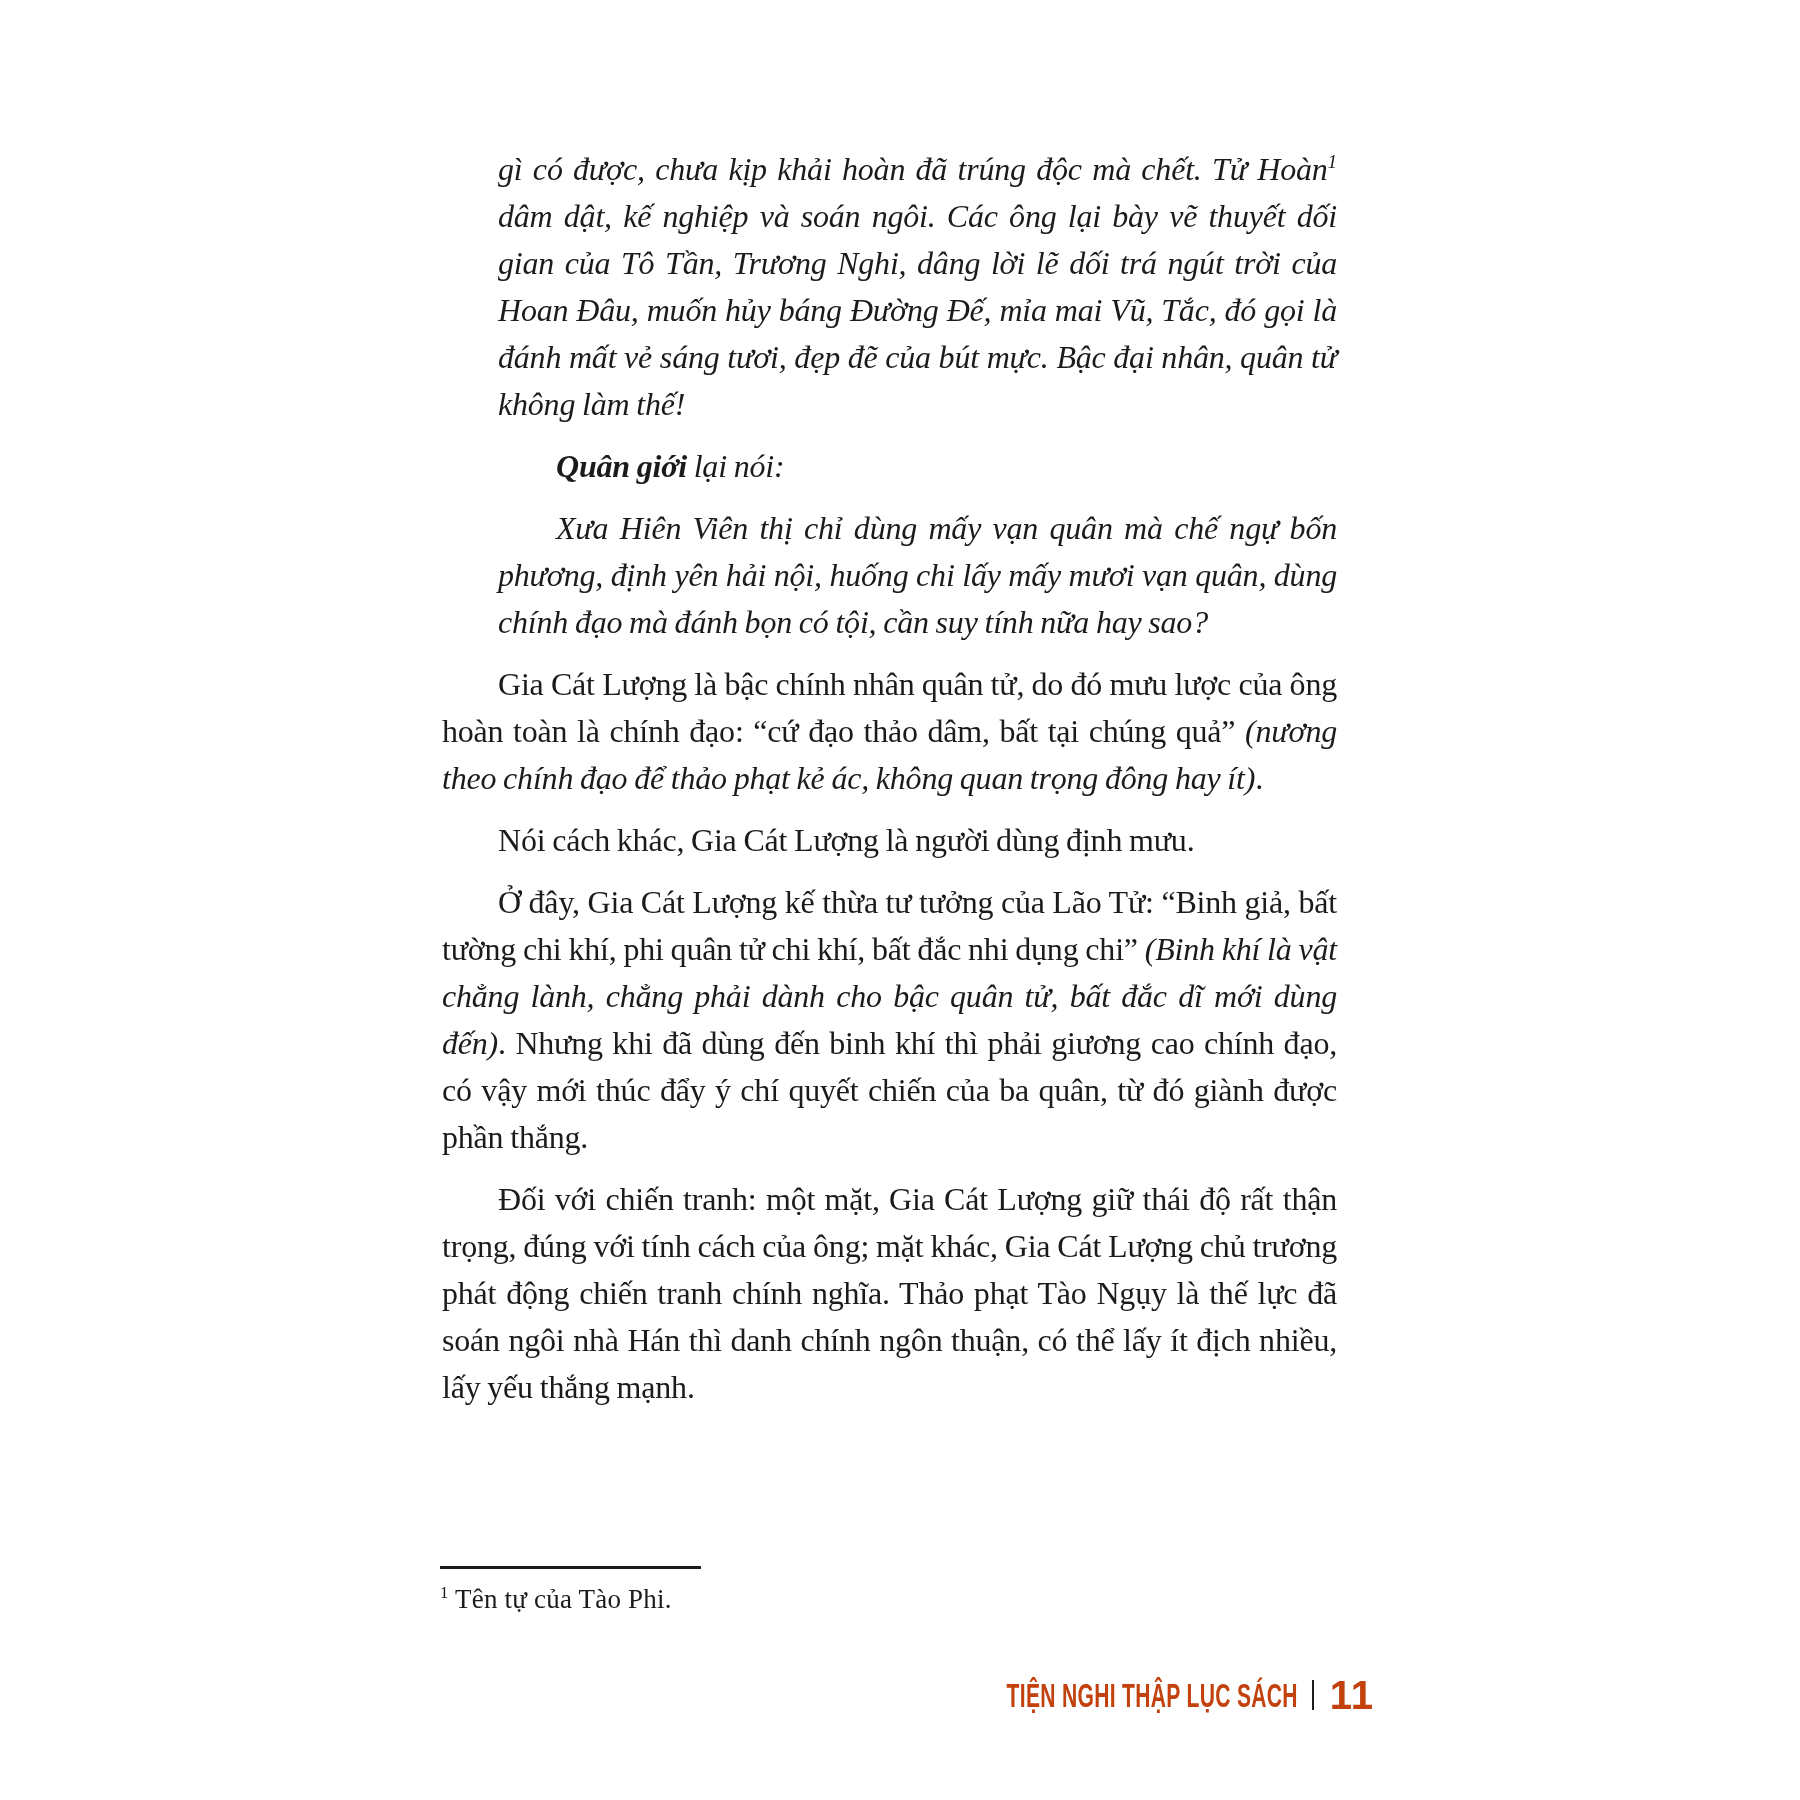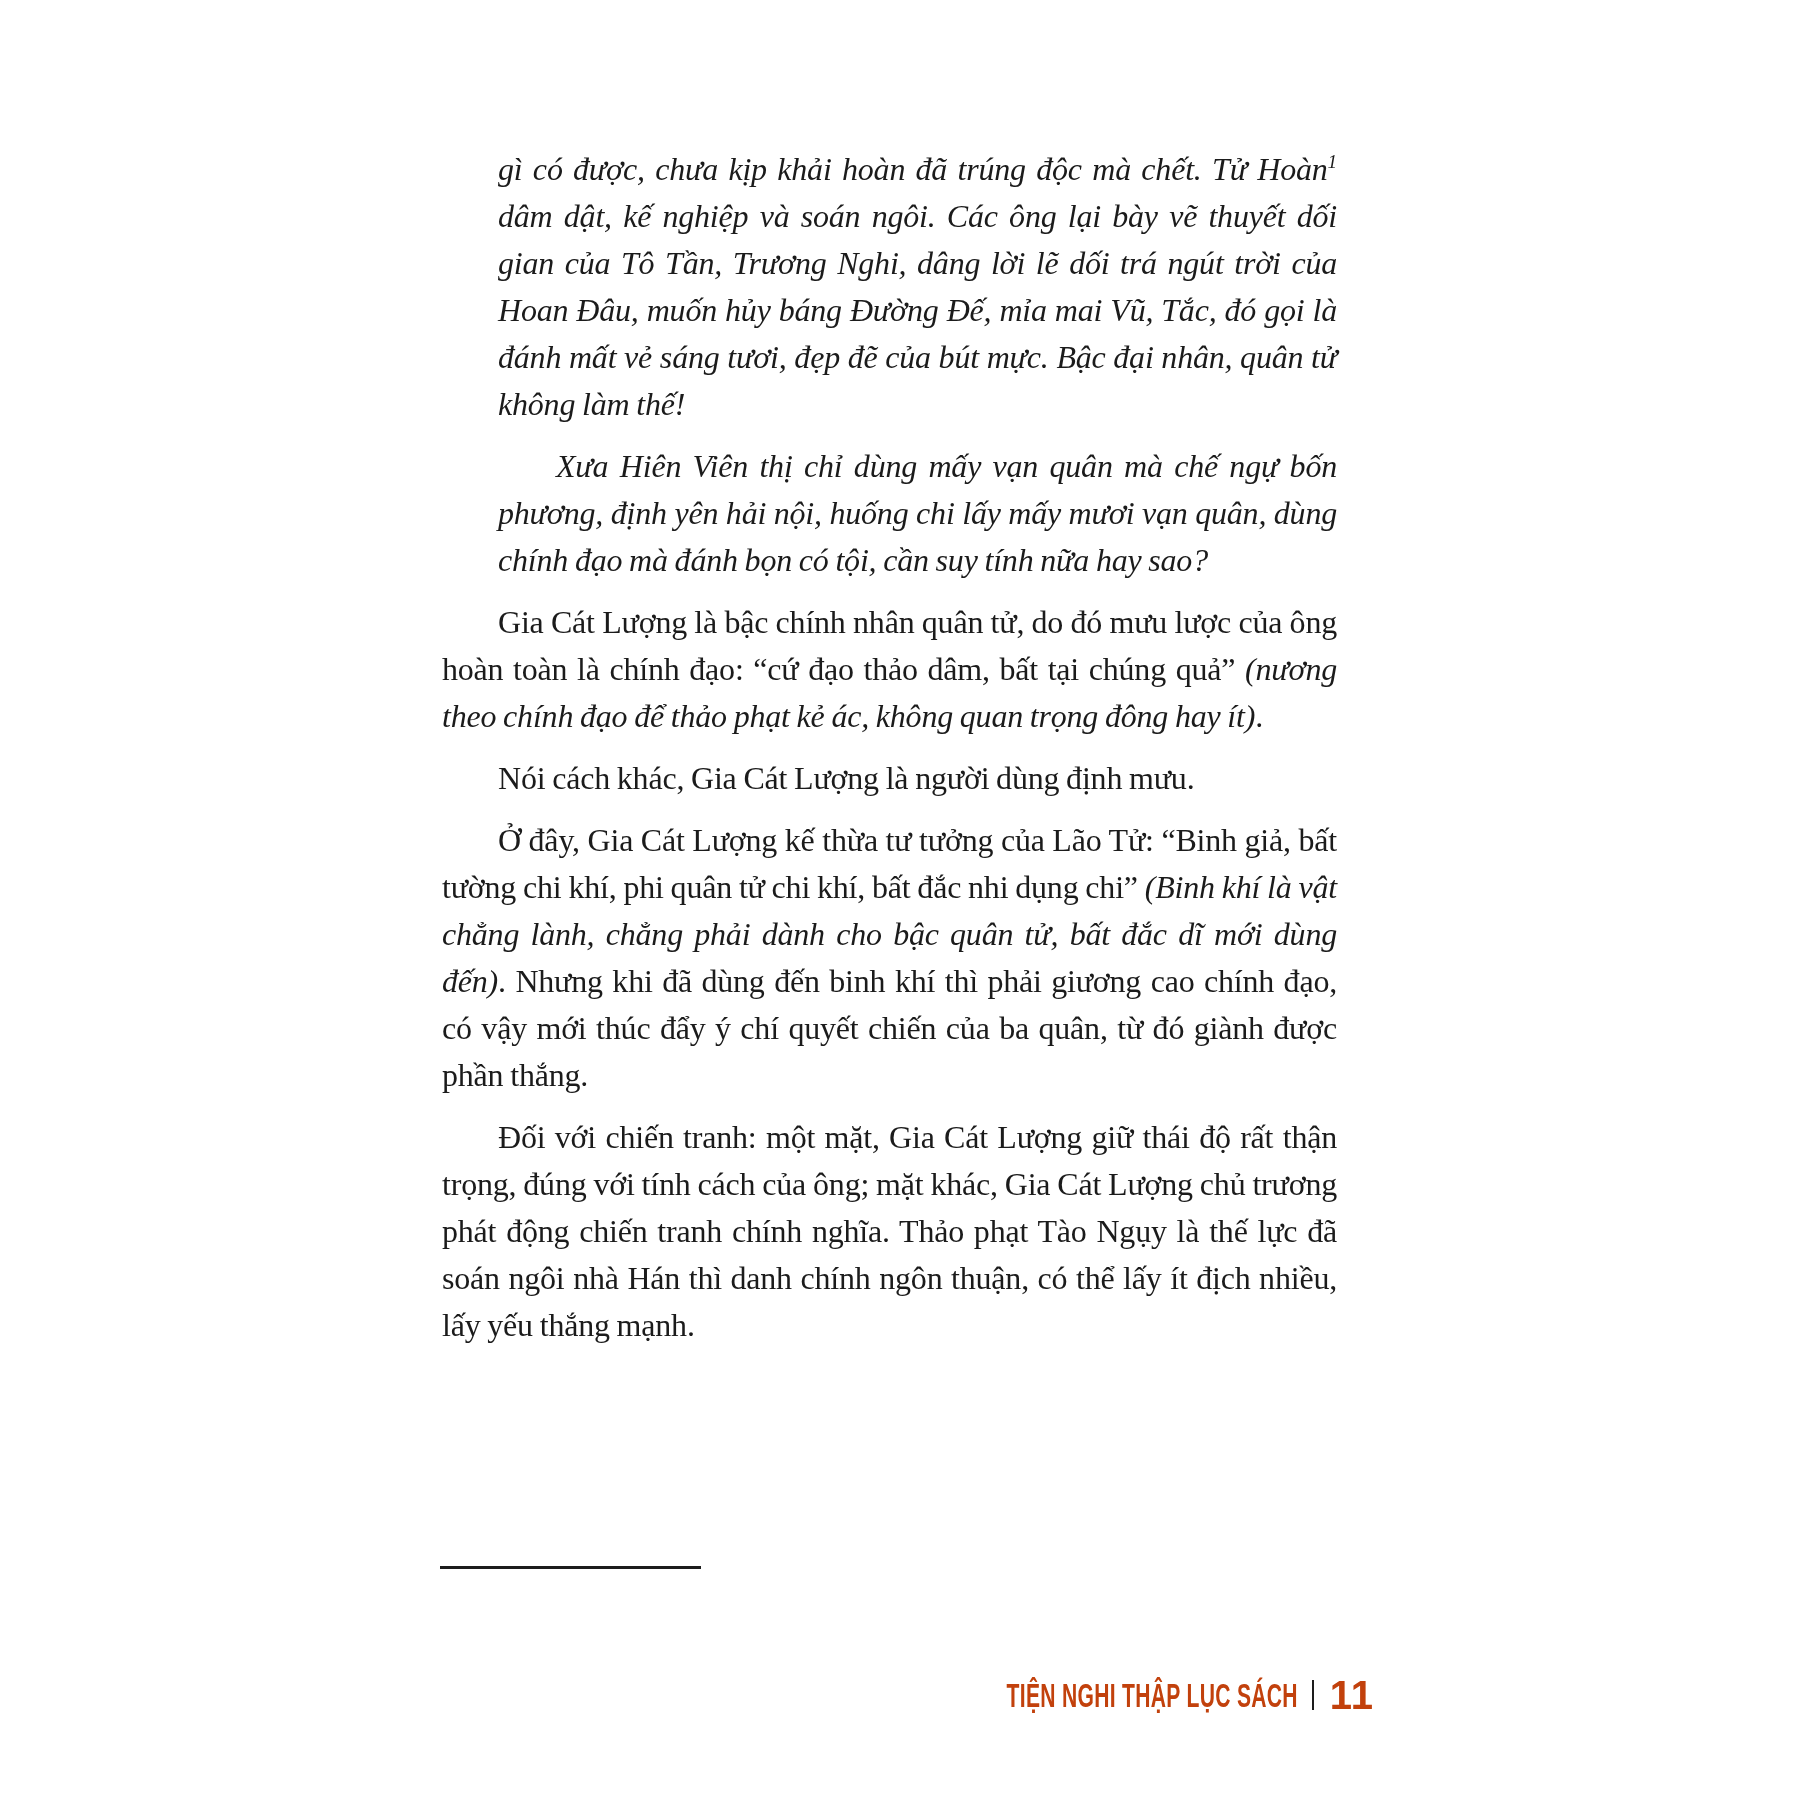--- a/index.html
+++ b/index.html
@@ -110,39 +110,41 @@
 </head>
 <body>
 
 <div class="page">
 
   <main class="text-block">
 
     <section class="quote-block">
       <p class="para no-indent"><span>gì có được, chưa kịp khải hoàn đã trúng độc mà chết. Tử Hoàn</span><sup class="fn-ref">1</sup><span> dâm dật, kế nghiệp và soán ngôi. Các ông lại bày vẽ thuyết dối gian của Tô Tần, Trương Nghi, dâng lời lẽ dối trá ngút trời của Hoan Đâu, muốn hủy báng Đường Đế, mỉa mai Vũ, Tắc, đó gọi là đánh mất vẻ sáng tươi, đẹp đẽ của bút mực. Bậc đại nhân, quân tử không làm thế!</span></p>
 
+      <p class="para indent"><span class="speaker-lead">Quân giới</span><span> lại nói:</span></p>
 
 
       <p class="para indent">Xưa Hiên Viên thị chỉ dùng mấy vạn quân mà chế ngự bốn phương, định yên hải nội, huống chi lấy mấy mươi vạn quân, dùng chính đạo mà đánh bọn có tội, cần suy tính nữa hay sao?</p>
     </section>
 
     <section class="body-block">
       <p class="para indent"><span>Gia Cát Lượng là bậc chính nhân quân tử, do đó mưu lược của ông hoàn toàn là chính đạo: “cứ đạo thảo dâm, bất tại chúng quả” </span><em>(nương theo chính đạo để thảo phạt kẻ ác, không quan trọng đông hay ít)</em><span>.</span></p>
 
       <p class="para indent">Nói cách khác, Gia Cát Lượng là người dùng định mưu.</p>
 
       <p class="para indent"><span>Ở đây, Gia Cát Lượng kế thừa tư tưởng của Lão Tử: “Binh giả, bất tường chi khí, phi quân tử chi khí, bất đắc nhi dụng chi” </span><em>(Binh khí là vật chẳng lành, chẳng phải dành cho bậc quân tử, bất đắc dĩ mới dùng đến)</em><span>. Nhưng khi đã dùng đến binh khí thì phải giương cao chính đạo, có vậy mới thúc đẩy ý chí quyết chiến của ba quân, từ đó giành được phần thắng.</span></p>
 
       <p class="para indent">Đối với chiến tranh: một mặt, Gia Cát Lượng giữ thái độ rất thận trọng, đúng với tính cách của ông; mặt khác, Gia Cát Lượng chủ trương phát động chiến tranh chính nghĩa. Thảo phạt Tào Ngụy là thế lực đã soán ngôi nhà Hán thì danh chính ngôn thuận, có thể lấy ít địch nhiều, lấy yếu thắng mạnh.</p>
     </section>
 
   </main>
 
   <div class="footnote">
     <div class="footnote-rule"></div>
+    <p class="footnote-text"><sup>1</sup> <span>Tên tự của Tào Phi.</span></p>
   </div>
 
   <div class="page-footer">
     <span class="footer-title">TIỆN NGHI THẬP LỤC SÁCH</span>
     <span class="footer-sep"></span>
     <span class="footer-page">11</span>
   </div>
 
 </div>
 

